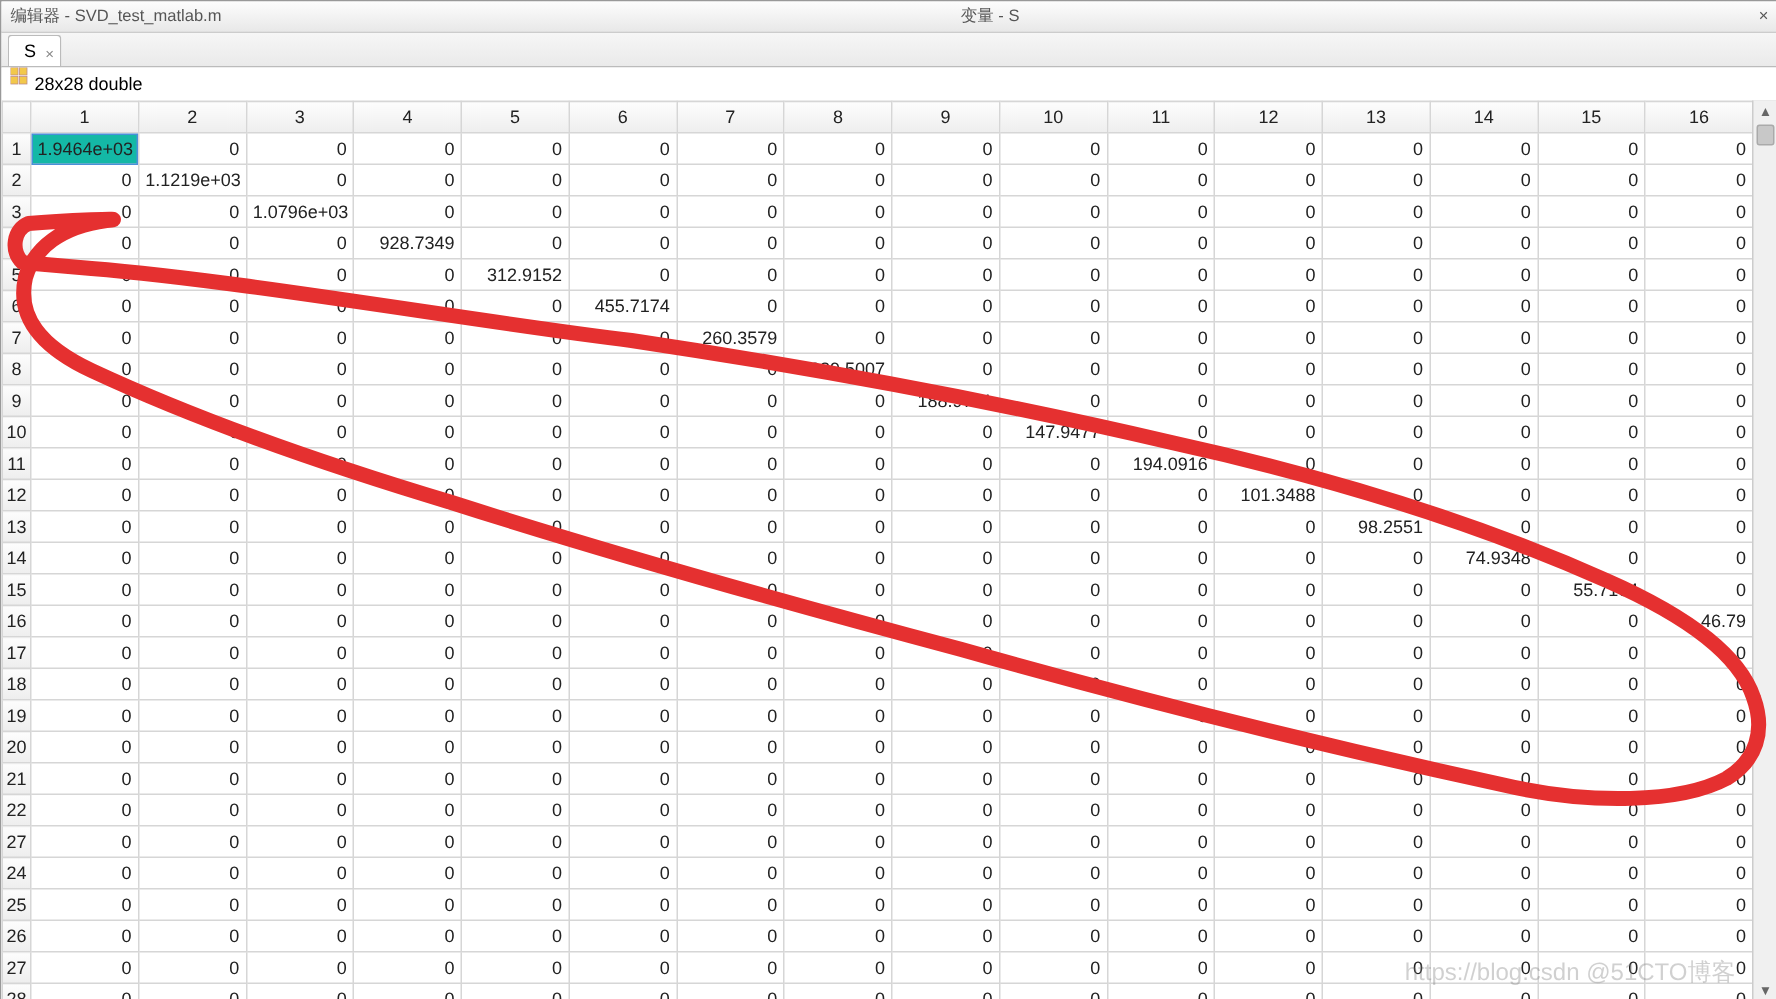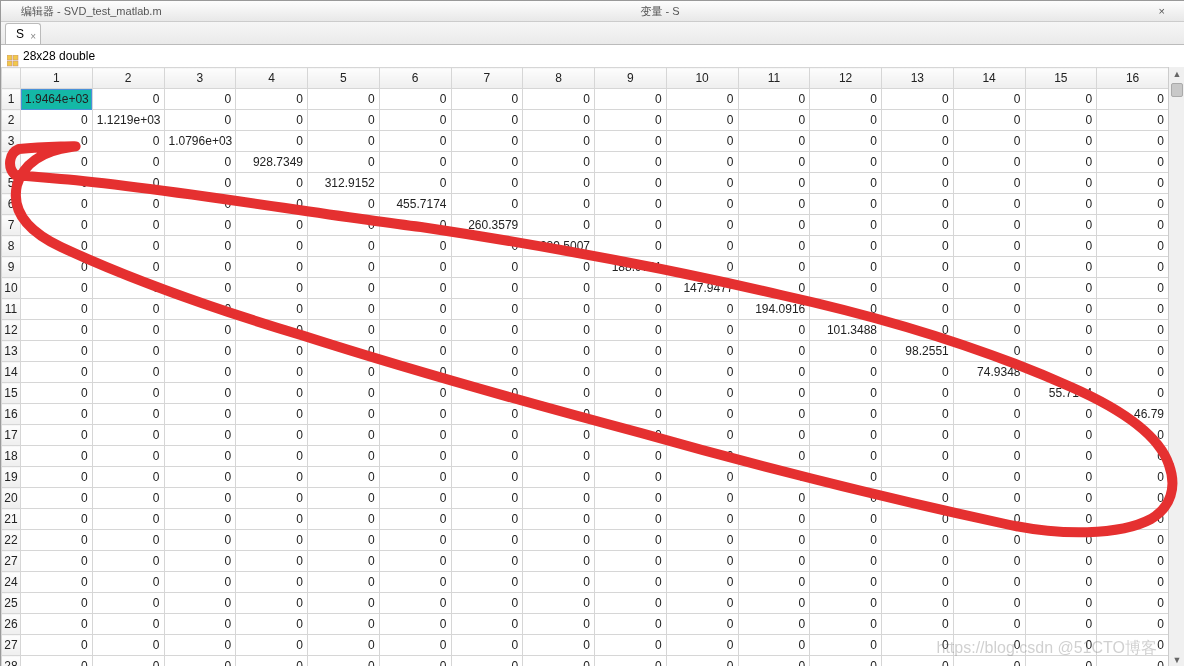--- a/index.html
+++ b/index.html
@@ -1,21 +1,21 @@
 <!DOCTYPE html>
 <html><head>
 <meta charset="utf-8">
 <style>
 html,body{margin:0;padding:0;font-family:"Microsoft YaHei",Arial,sans-serif;font-size:12px;background:#f0f0f0;overflow:hidden}
 .window{width:1184px;height:666px;background:#fff;position:relative;border:1px solid #999}
-.titlebar{height:20px;background:linear-gradient(#fdfdfd,#e8e8e8);border-bottom:1px solid #ccc;line-height:20px;padding:0 20px;color:#555;font-size:11px;display:flex;justify-content:space-between}
+.titlebar{height:20px;background:linear-gradient(#fdfdfd,#e8e8e8);border-bottom:1px solid #ccc;line-height:20px;padding:0 6px;color:#555;font-size:11px;display:flex;justify-content:space-between}
 .tabstrip{height:22px;background:linear-gradient(#f6f6f6,#eaeaea);border-bottom:1px solid #bbb;display:flex;align-items:flex-end;padding-left:4px}
 .tab{height:20px;line-height:20px;padding:0 16px 0 10px;background:#fff;border:1px solid #bbb;border-bottom:none;border-radius:3px 3px 0 0;margin-right:2px;font-size:12px;position:relative}
 .tab .x{position:absolute;right:4px;top:3px;font-size:10px;color:#888}
-.typebar{height:22px;line-height:22px;padding-left:6px;border-bottom:1px solid #ccc;background:#fff;display:flex;align-items:flex-end}
+.typebar{height:22px;line-height:22px;padding-left:6px;border-bottom:1px solid #ccc;background:#fff;display:flex;align-items:flex-start}
 .brick{width:12px;height:12px;display:inline-block;margin-right:4px}
 .brick svg{display:block}
 .gridwrap{position:absolute;top:66px;left:0;right:16px;bottom:0;overflow:hidden;background:#fff}
 table{border-collapse:collapse;table-layout:fixed;width:100%}
 th,td{border:1px solid #d6d6d6;height:20px;padding:0 4px;text-align:right;font-size:12px;font-weight:normal;color:#222;overflow:hidden;white-space:nowrap}
 th{background:linear-gradient(#fdfdfd,#eee);text-align:center}
 th.rowh{text-align:center;width:14px;padding:0 2px}
 td.sel{background:#14b8a6;outline:1px solid #4a90d9;outline-offset:-1px}
 .vscroll{position:absolute;top:66px;right:0;bottom:0;width:16px;background:#f0f0f0;border-left:1px solid #ccc}
 .vscroll .thumb{position:absolute;top:16px;left:2px;right:2px;height:12px;background:#c8c8c8;border:1px solid #aaa;border-radius:2px}

